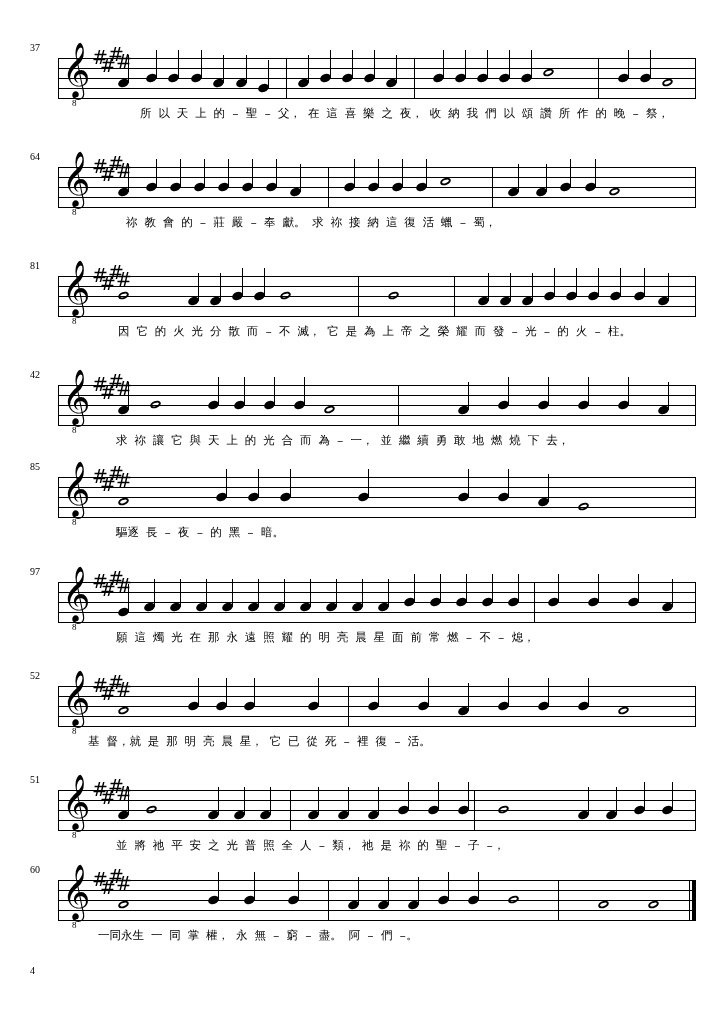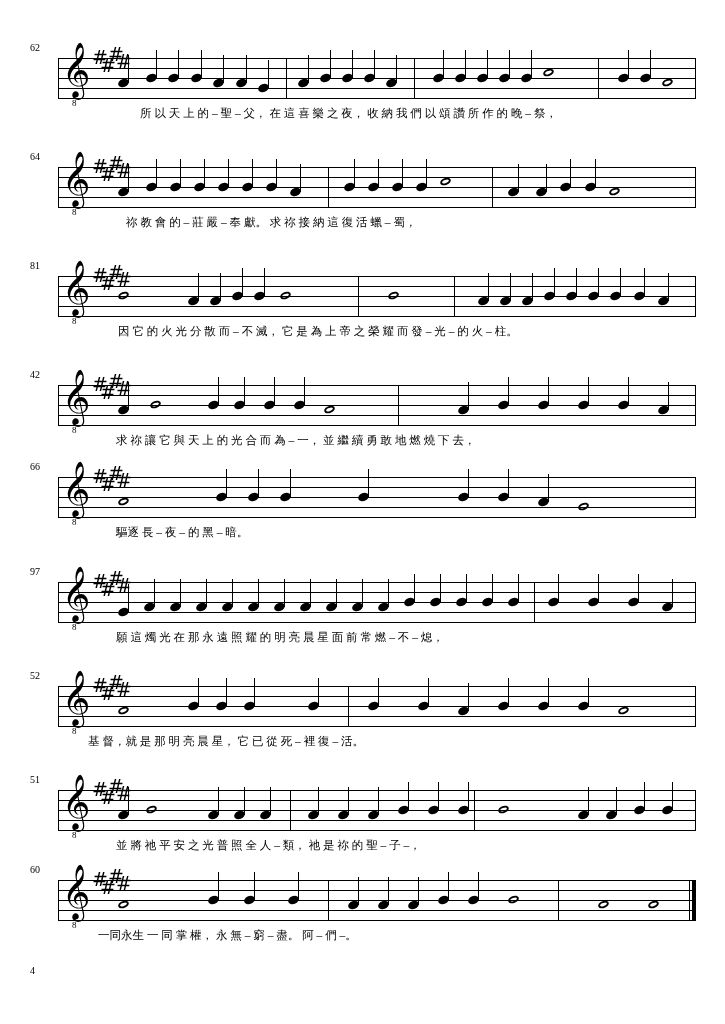--- a/index.html
+++ b/index.html
@@ -119,21 +119,21 @@
   }
 
   
   .lyrics {
     position: absolute;
     left: 28px;
     top: 48px;
     width: 637px;
     height: 18px;
     font-size: 11.5px;
-    font-family: Liberation Serif, serif;
+    font-family: Liberation Mono, monospace;
     white-space: nowrap;
     letter-spacing: 0px;
   }
   .lyrics span {
     position: absolute;
     top: 0;
   }
 
   .page-number {
     position: absolute;
@@ -142,21 +142,21 @@
     font-size: 10px;
     font-family: "Liberation Serif", serif;
   }
 </style>
 </head>
 <body>
 
 <div class="page">
   <div id="systems-root">
       <div class="system" style="top: 58px;">
-        <div class="measure-number">62</div>
+        <div class="measure-number">37</div>
         <div class="staff">
           <div class="line"></div>
           <div class="line"></div>
           <div class="line"></div>
           <div class="line"></div>
           <div class="line"></div>
           <div class="barline" style="left: 0px;"></div>
           <div class="barline" style="left: 228px;"></div>
           <div class="barline" style="left: 356px;"></div>
           <div class="barline" style="left: 540px;"></div>
@@ -361,21 +361,21 @@
         <div class="clef-8">8</div>
         <div class="keysig" style="left: 62px; top: -10px;">#</div>
         <div class="keysig" style="left: 70px; top: -2px;">#</div>
         <div class="keysig" style="left: 78px; top: -13px;">#</div>
         <div class="keysig" style="left: 86px; top: -6px;">#</div>
         <div class="lyrics">
           <span style="left: 58px;">求 祢 讓 它 與 天 上 的 光  合  而  為  –  一，      並 繼 續 勇 敢 地  燃  燒  下  去，</span>
         </div>
       </div>
       <div class="system" style="top: 477px;">
-        <div class="measure-number">66</div>
+        <div class="measure-number">85</div>
         <div class="staff">
           <div class="line"></div>
           <div class="line"></div>
           <div class="line"></div>
           <div class="line"></div>
           <div class="line"></div>
           <div class="barline" style="left: 0px;"></div>
           <div class="barline" style="left: 637px;"></div>
           <div class="note hollow" style="left: 60px; top: 21px;"></div>
           <div class="note" style="left: 158px; top: 16px;"></div>

